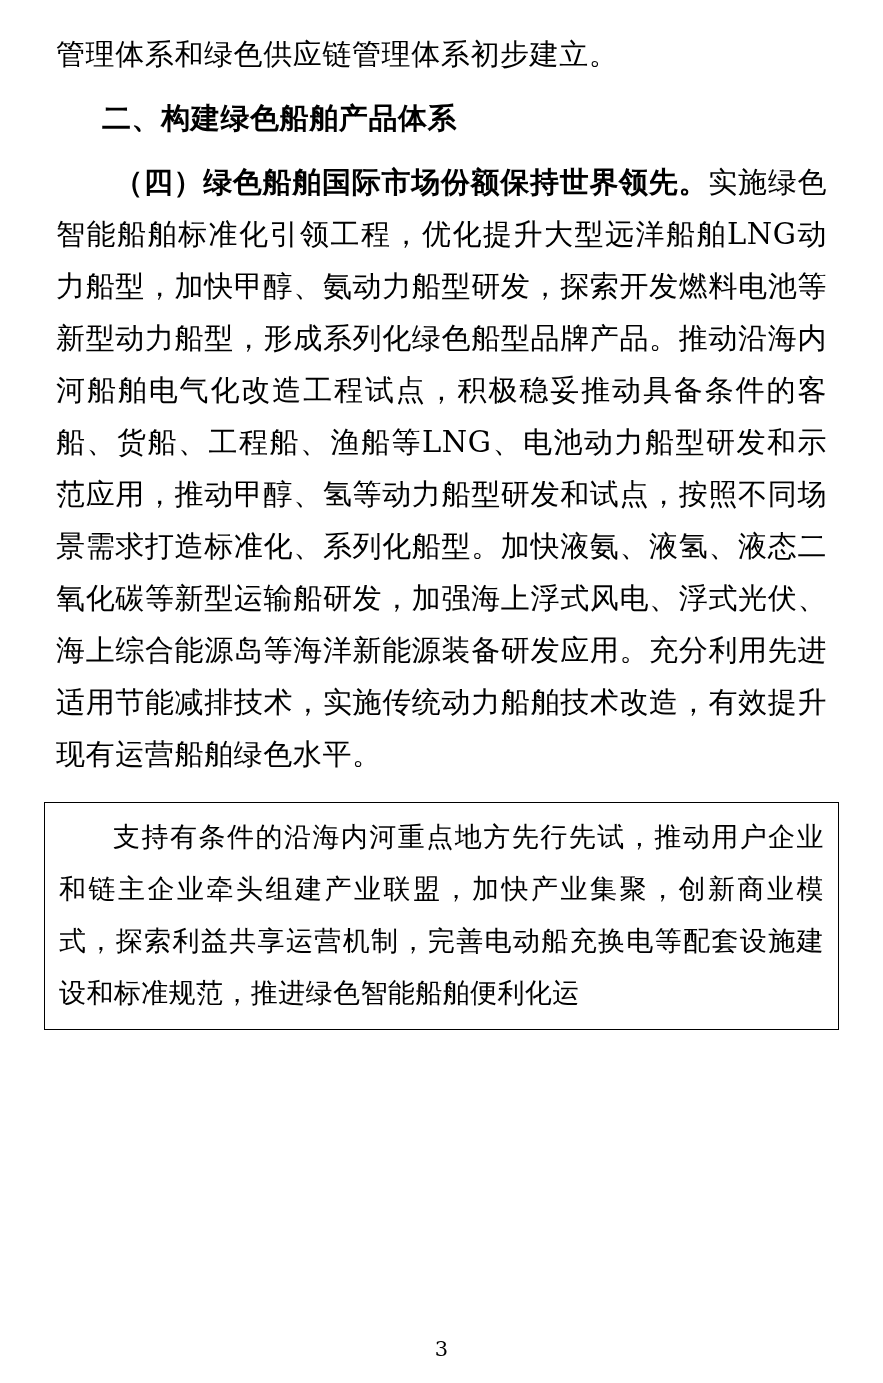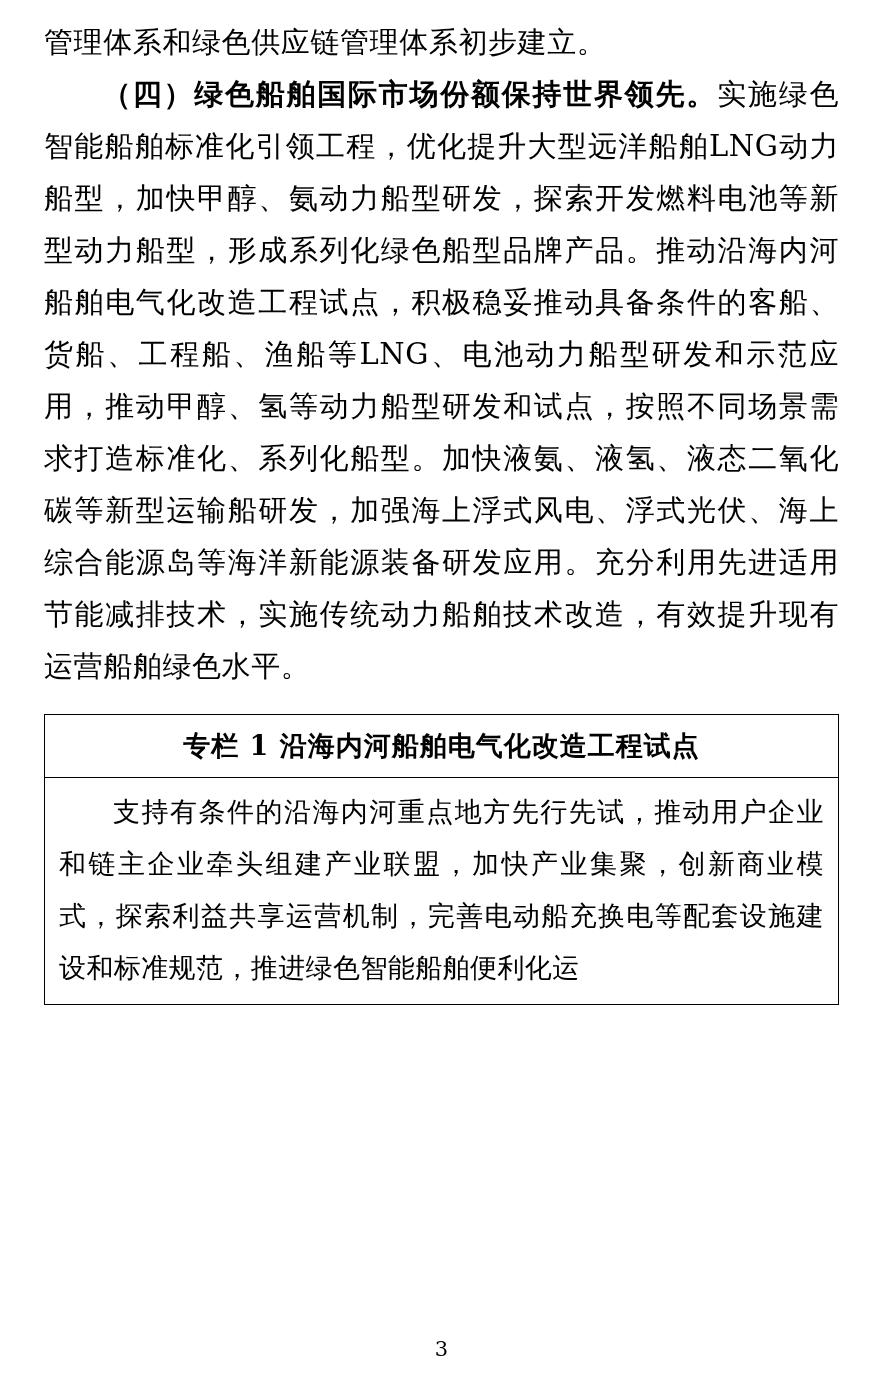--- a/index.html
+++ b/index.html
@@ -21,21 +21,21 @@
     overflow: hidden;
   }
   .body-text {
     font-size: 29px;
     line-height: 52px;
     text-align: justify;
     text-justify: inter-ideograph;
     letter-spacing: 0.6px;
   }
   .p {
-    margin: 0;
+    margin: 12px;
   }
   .indent2 {
     text-indent: 58px;
   }
   .heading {
     font-size: 29px;
     line-height: 52px;
     font-weight: bold;
     text-indent: 58px;
     margin: 4px 0 0 0;
@@ -81,27 +81,27 @@
 </head>
 <body>
 
 <div class="page">
 
   <div class="body-text">
 
     <p class="p">管理体系和绿色供应链管理体系初步建立。</p>
 
 
+    <p class="heading">二、构建绿色船舶产品体系</p>
 
     <p class="p indent2"><span class="strong">（四）绿色船舶国际市场份额保持世界领先。</span><span>实施绿色智能船舶标准化引领工程，优化提升大型远洋船舶LNG动力船型，加快甲醇、氨动力船型研发，探索开发燃料电池等新型动力船型，形成系列化绿色船型品牌产品。推动沿海内河船舶电气化改造工程试点，积极稳妥推动具备条件的客船、货船、工程船、渔船等LNG、电池动力船型研发和示范应用，推动甲醇、氢等动力船型研发和试点，按照不同场景需求打造标准化、系列化船型。加快液氨、液氢、液态二氧化碳等新型运输船研发，加强海上浮式风电、浮式光伏、海上综合能源岛等海洋新能源装备研发应用。充分利用先进适用节能减排技术，实施传统动力船舶技术改造，有效提升现有运营船舶绿色水平。</span></p>
 
   </div>
 
   <div class="box">
-    <div class="box-title">专栏 1  沿海内河船舶电气化改造工程试点</div>
     <div class="box-body">
       <p>支持有条件的沿海内河重点地方先行先试，推动用户企业和链主企业牵头组建产业联盟，加快产业集聚，创新商业模式，探索利益共享运营机制，完善电动船充换电等配套设施建设和标准规范，推进绿色智能船舶便利化运</p>
     </div>
   </div>
 
   <div class="page-number">3</div>
 
 </div>
 
 </body></html>

